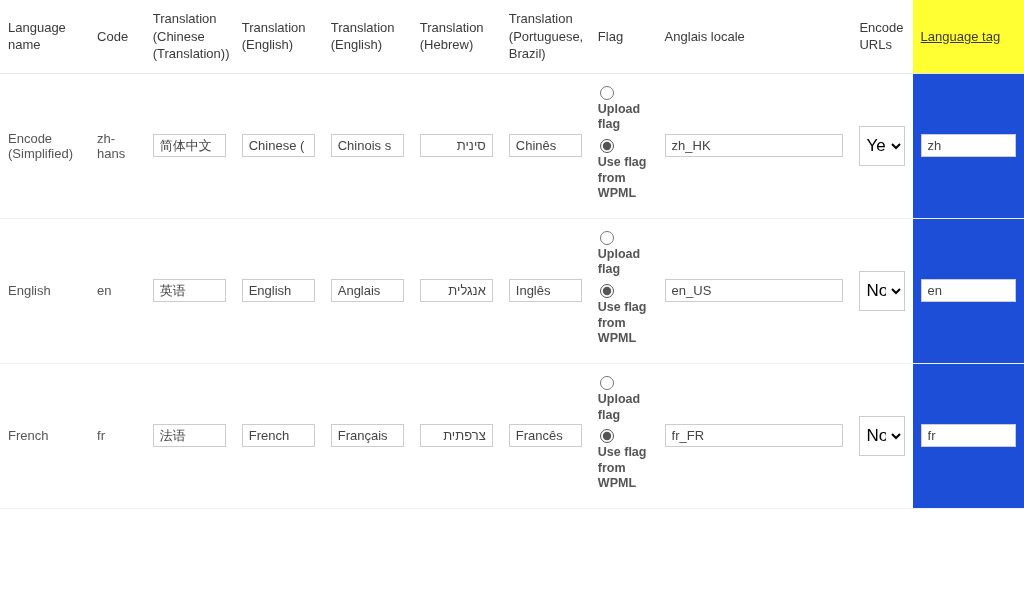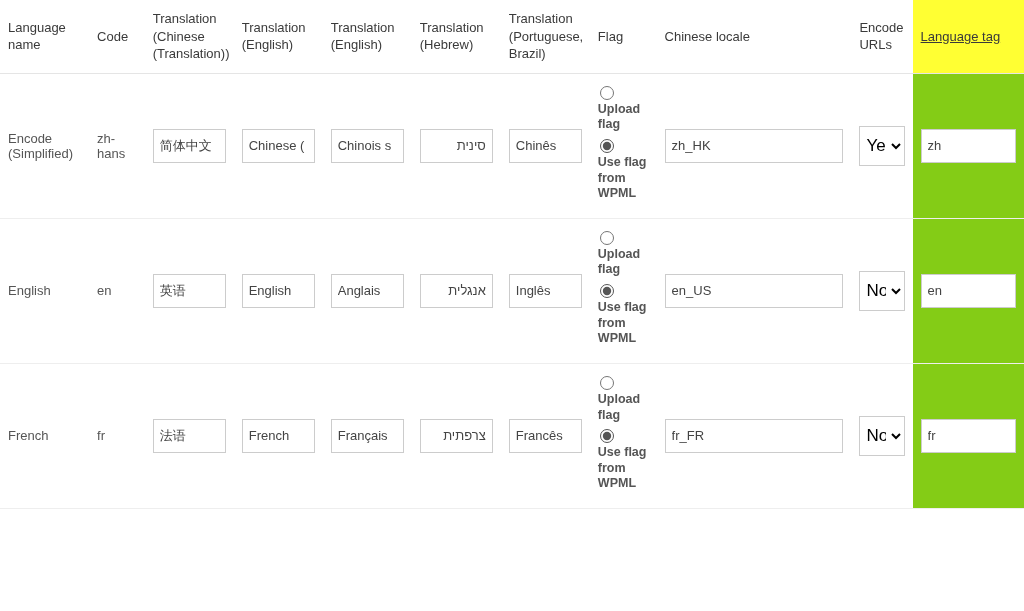--- a/index.html
+++ b/index.html
@@ -41,21 +41,21 @@
     .col-encode { width: 55px; }
     .col-tag    { width: 100px; }
 
     input[type="text"] {
       width: 100%;
       padding: 4px 6px;
       border: 1px solid #ccc;
       font-size: 13px;
       color: #444;
       background: #fff;
-      height: 34px;
+      height: 23px;
     }
 
     select {
       width: 100%;
       padding: 3px 2px;
       border: 1px solid #ccc;
       font-size: 17px;
       background: #fff;
       height: 40px;
     }
@@ -66,21 +66,21 @@
     .radio-opt input[type="radio"] {
       display: block;
       margin: 0 0 2px 2px;
       width: 14px; height: 14px;
       accent-color: #555;
     }
     .radio-opt .lbl { display: block; line-height: 1.25; font-weight: bold; }
 
     .hl-col   { background: #ffff33; text-decoration: underline; }
     thead th.hl-col { background: #ffff33; }
-    tbody td.hl-col { background: #84cc16; }
+    tbody td.hl-col { background: #1d4ed8; }
     .hl-col input[type="text"] { background: #fff; }
 
     .rtl-input { direction: rtl; text-align: right; }
   </style>
 </head>
 <body>
 
 <table>
   <colgroup>
     <col class="col-lang">
@@ -98,21 +98,21 @@
   <thead>
     <tr>
       <th>Language name</th>
       <th>Code</th>
       <th>Translation (Chinese (Translation))</th>
       <th>Translation (English)</th>
       <th>Translation (English)</th>
       <th>Translation (Hebrew)</th>
       <th>Translation (Portuguese, Brazil)</th>
       <th>Flag</th>
-      <th>Chinese locale</th>
+      <th>Anglais locale</th>
       <th>Encode URLs</th>
       <th class="hl-col">Language tag</th>
     </tr>
   </thead>
   <tbody id="rows-body">
       <tr>
         <td>Encode (Simplified)</td>
         <td>zh-hans</td>
         <td><input type="text" value="简体中文" style=""></td>
         <td><input type="text" value="Chinese (" style=""></td>

